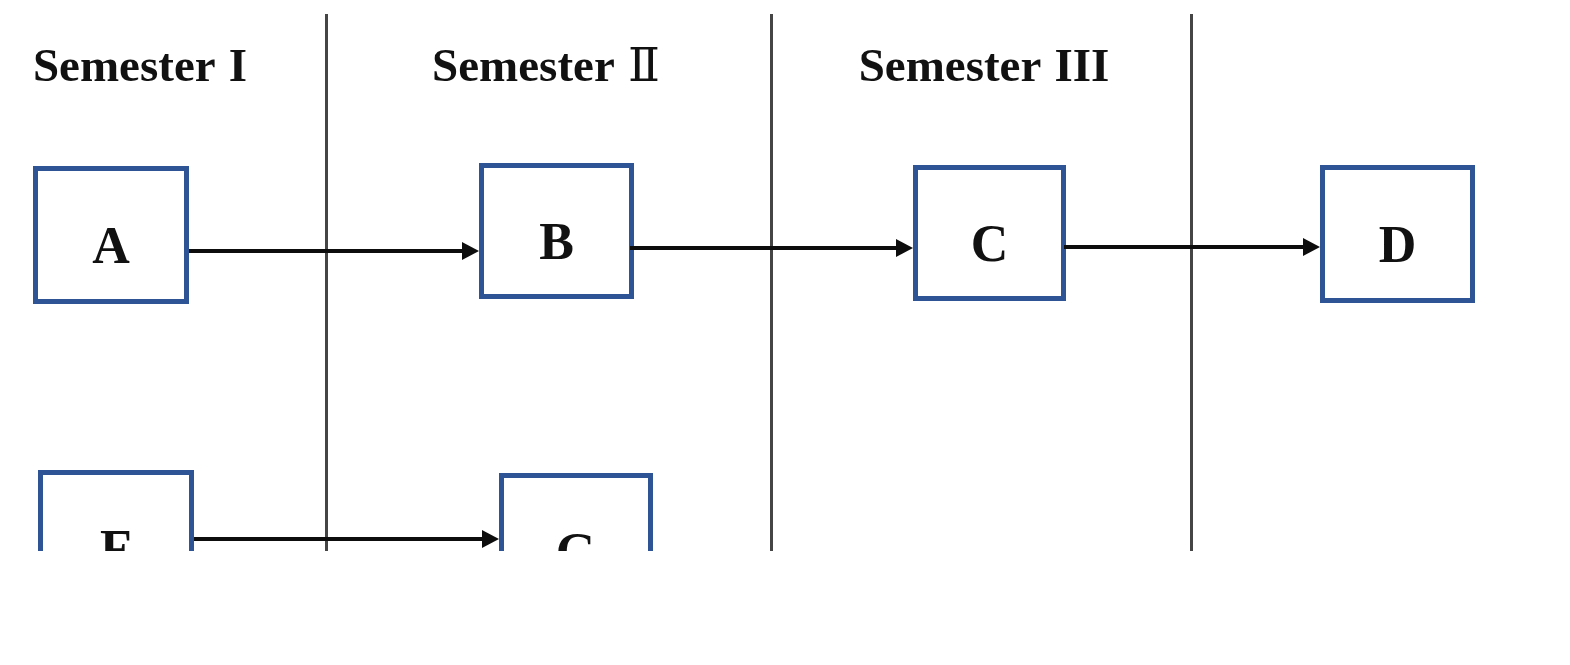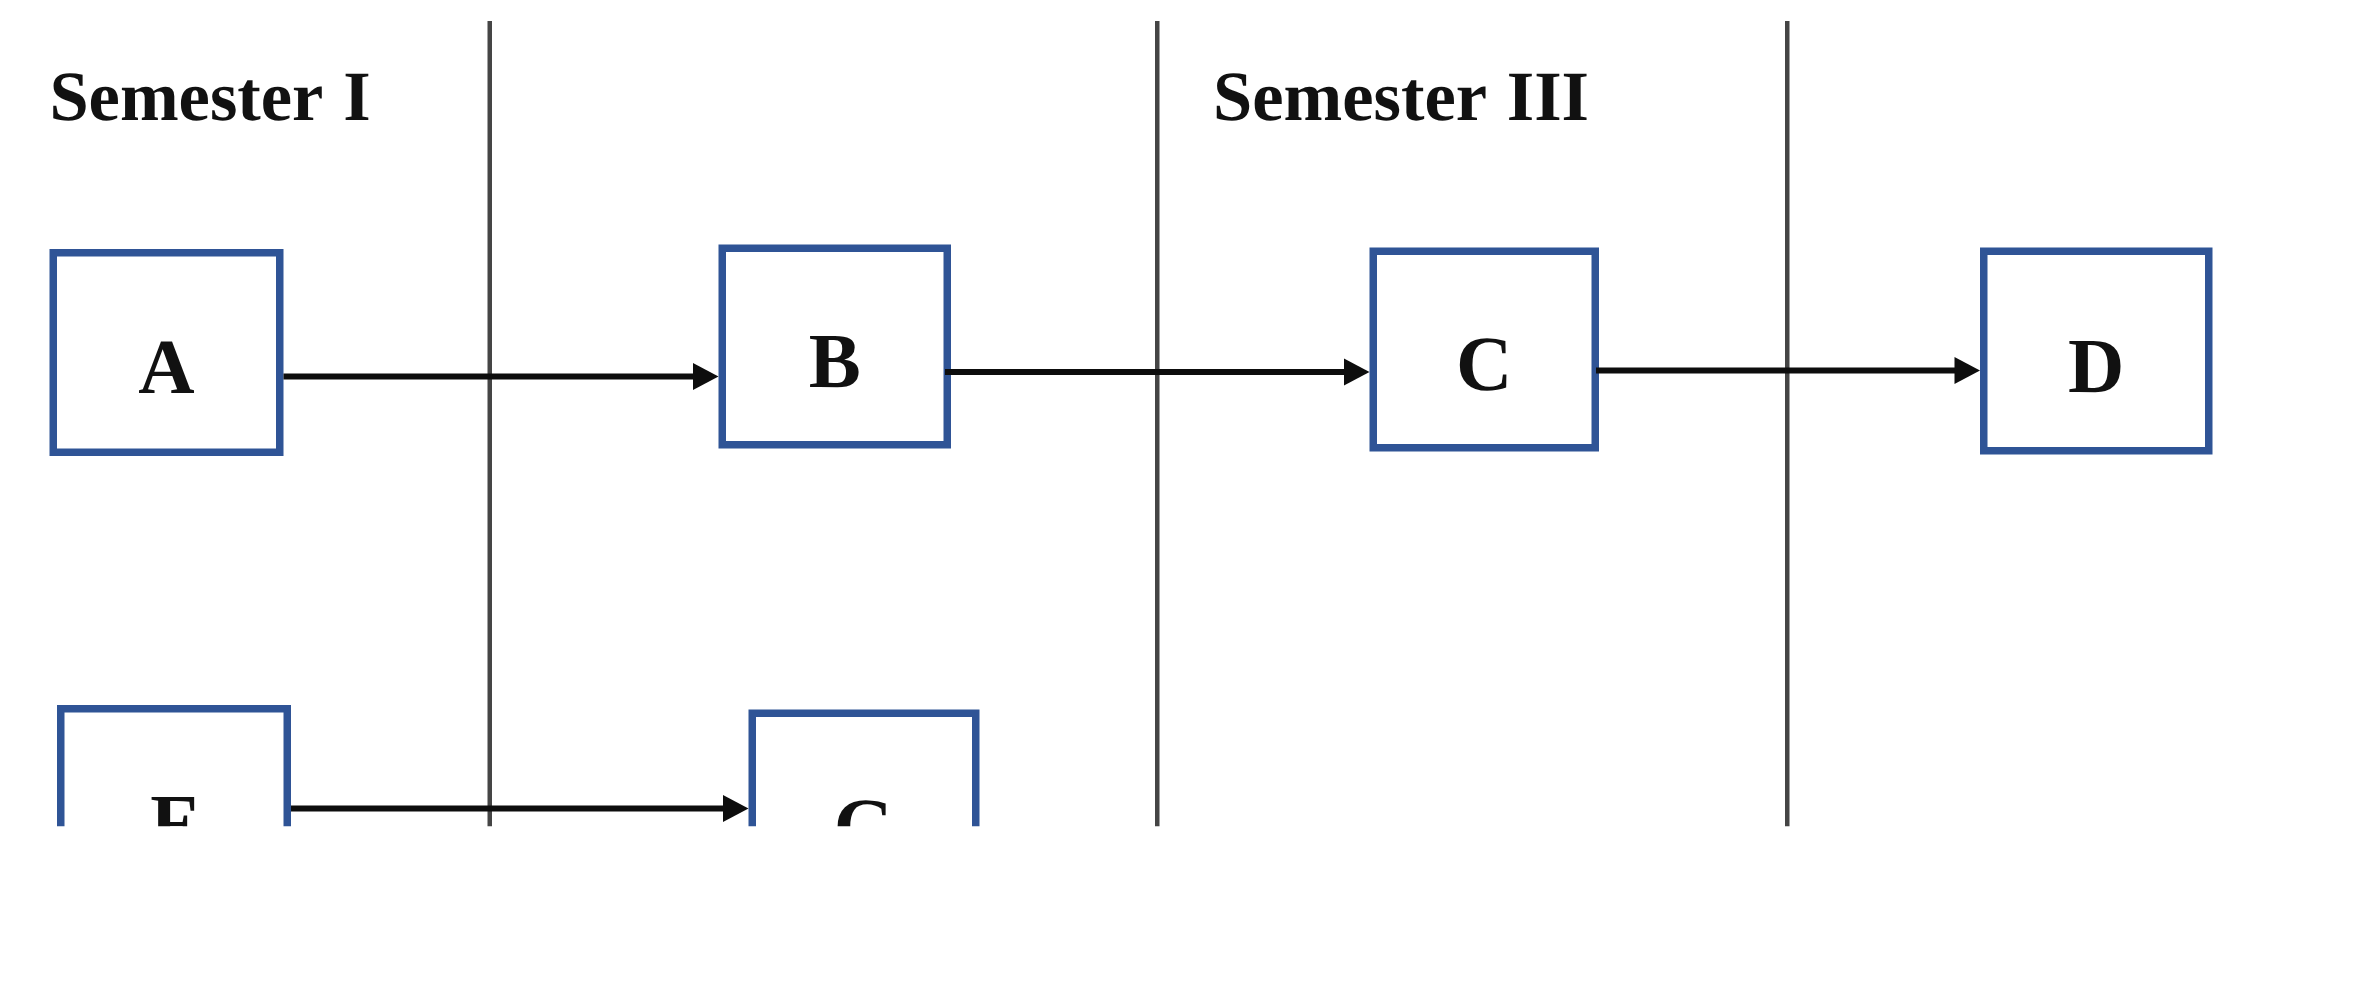--- a/index.html
+++ b/index.html
@@ -35,21 +35,21 @@
     transform: translateX(-50%);
     font-size: 47px;
     font-weight: bold;
     color: #111111;
     white-space: nowrap;
     line-height: 1.1;
   }
   .col-header .numeral { margin-left: 0.28em; }
   .header-1 { left: 140px; }
   .header-2 { left: 546px; }
-  .header-3 { left: 934px; }
+  .header-3 { left: 984px; }
   .header-4 { left: 1406px; }
   
   .header-2 .numeral { font-weight: normal; }
 
   
   .node {
     position: absolute;
     box-sizing: border-box;
     border: 5px solid #2f5496;
     background: #ffffff;
@@ -94,20 +94,23 @@
 
 <div class="canvas">
 
   <div class="divider divider-1"></div>
   <div class="divider divider-2"></div>
   <div class="divider divider-3"></div>
 
   <div class="col-header header-1">
     <span class="word">Semester</span><span class="numeral">I</span>
   </div>
+  <div class="col-header header-2">
+    <span class="word">Semester</span><span class="numeral">Ⅱ</span>
+  </div>
   <div class="col-header header-3">
     <span class="word">Semester</span><span class="numeral">III</span>
   </div>
 
   <div class="node node-a">A</div>
   <div class="node node-b">B</div>
   <div class="node node-c">C</div>
   <div class="node node-d">D</div>
   <div class="node node-f">F</div>
   <div class="node node-g">G</div>

